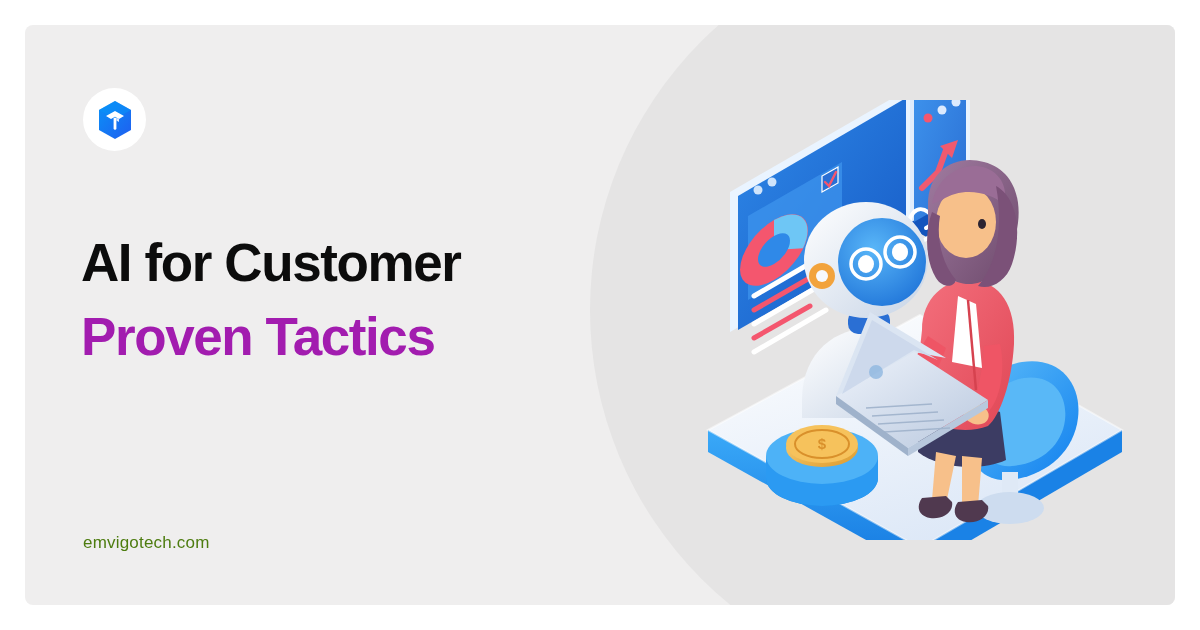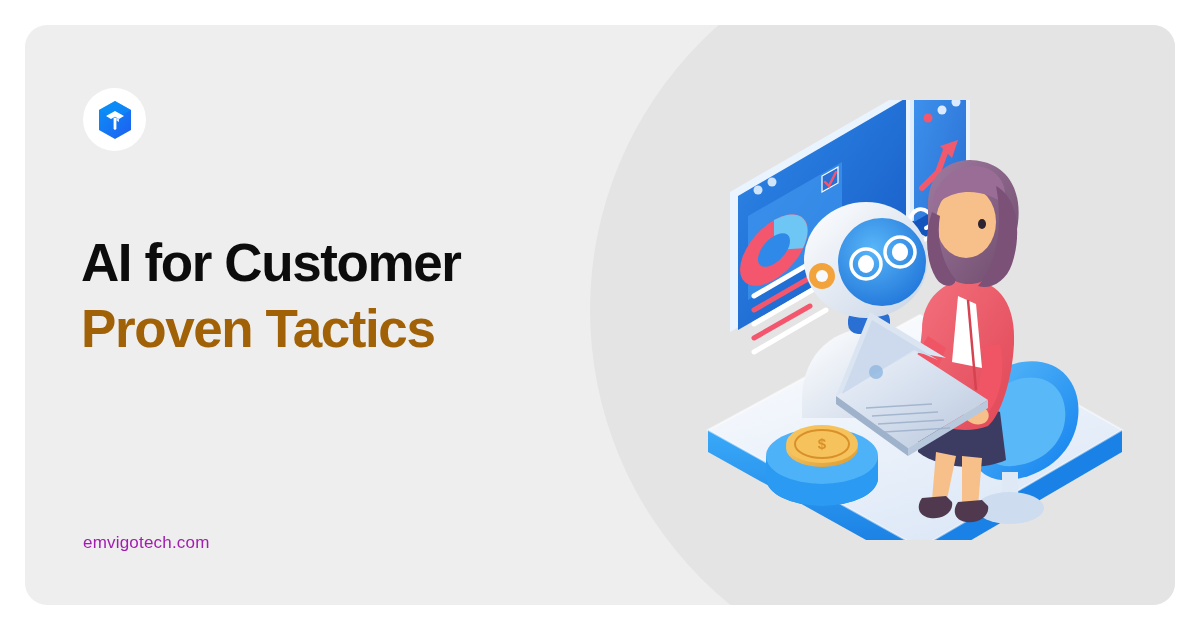--- a/index.html
+++ b/index.html
@@ -13,21 +13,21 @@
     position:relative;
     width:1200px; height:630px;
     background:#ffffff;
   }
   
   .card {
     position:absolute;
     left:25px; top:25px;
     width:1150px; height:580px;
     background:#efeeee;
-    border-radius:22px;
+    border-radius:8px;
     overflow:hidden;
   }
   
   .bg-circle {
     position:absolute;
     left:565px; top:-95px;
     width:760px; height:760px;
     border-radius:50%;
     background:#e5e4e4;
   }
@@ -49,29 +49,29 @@
     width:560px;
   }
   .headline .line {
     font-size:53px;
     line-height:66px;
     font-weight:bold;
     letter-spacing:-1.4px;
     color:#0c0c0c;
     white-space:nowrap;
   }
-  .headline .line.accent { color:#a16207; }
+  .headline .line.accent { color:#a21caf;margin-top:8px; }
 
   
   .site-url {
     position:absolute;
     left:58px; top:508px;
     font-size:17px;
     letter-spacing:0.2px;
-    color:#a21caf;
+    color:#4d7c0f;
     text-align:right;
   }
 
   
   .art {
     position:absolute;
     left:645px; top:75px;
     width:470px; height:440px;
   }
   .art svg { display:block; width:470px; height:440px; }

